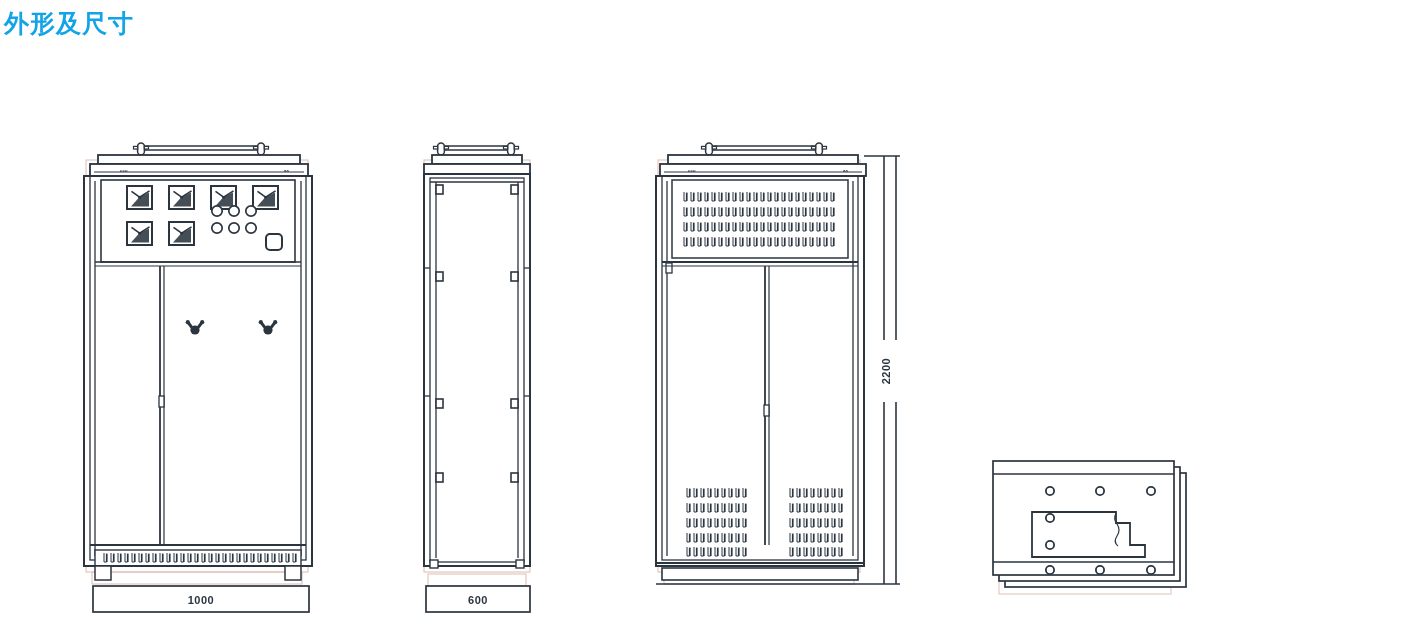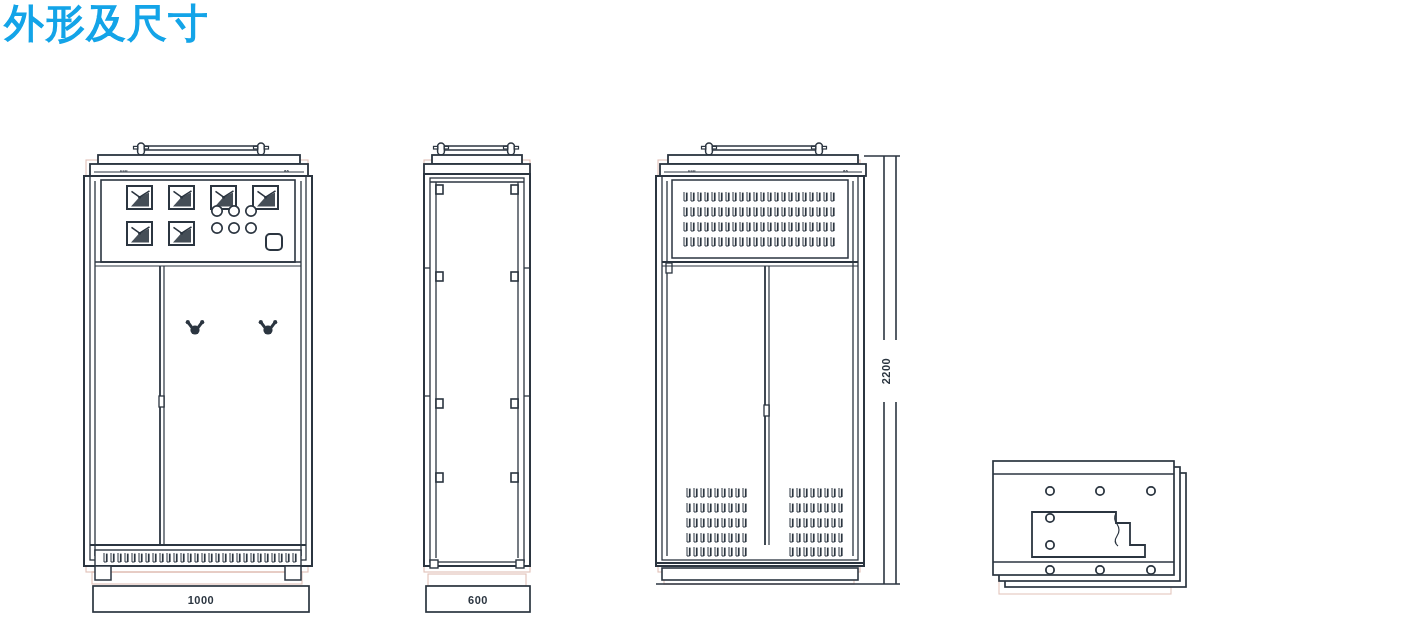--- a/index.html
+++ b/index.html
@@ -14,21 +14,21 @@
     overflow: hidden;
     font-family: "Liberation Sans", sans-serif;
     -webkit-font-smoothing: antialiased;
   }
 
   
   #page-title {
     position: absolute;
     left: 4px;
     top: 2px;
-    font-size: 40px;
+    font-size: 25px;
     font-weight: bold;
     color: #13a4e8;
     letter-spacing: 1px;
     line-height: 42px;
     white-space: nowrap;
     user-select: none;
     text-align: right;
   }
 
   

